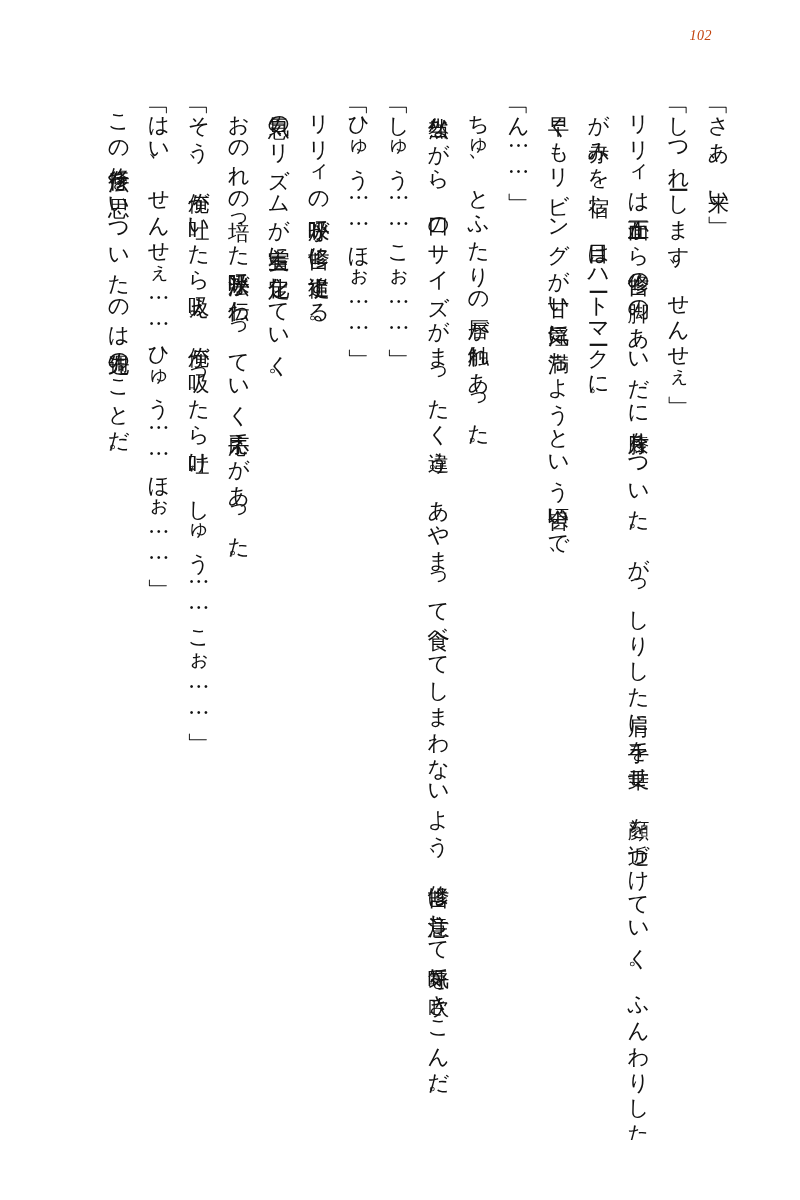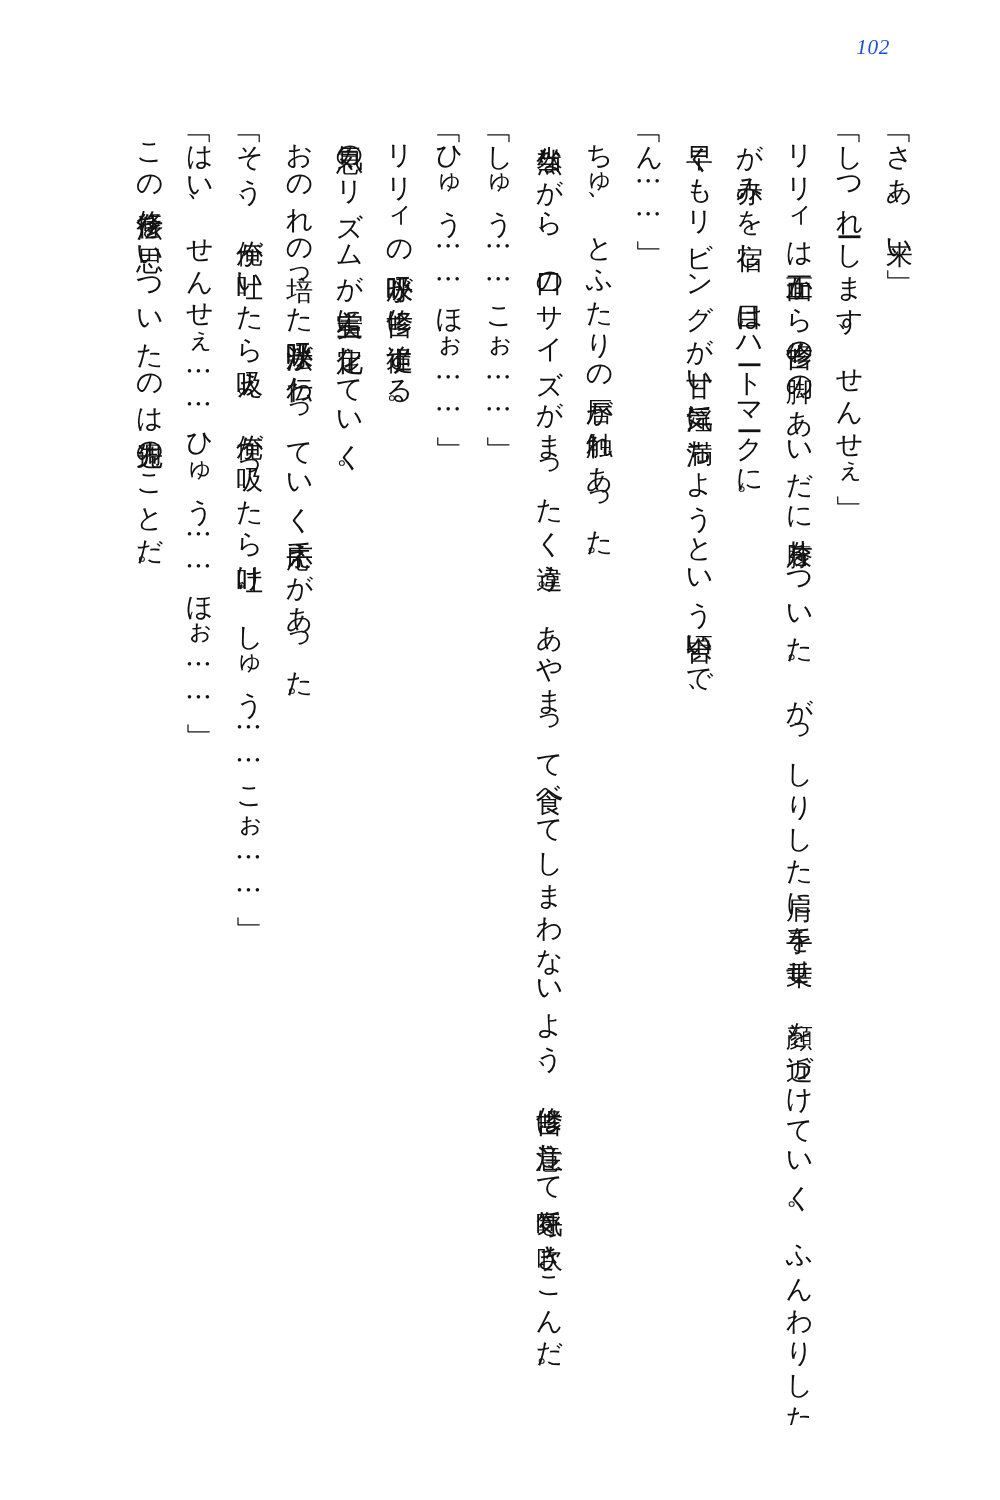--- a/index.html
+++ b/index.html
@@ -15,22 +15,22 @@
     overflow: hidden;
     font-family: "Liberation Serif", "DejaVu Serif", serif;
     color: #111111;
   }
   .page-number {
     position: absolute;
     top: 28px;
     right: 88px;
     font-family: "Liberation Serif", "DejaVu Serif", serif;
     font-style: italic;
-    font-size: 17px;
-    color: #1d4ed8;
+    font-size: 14px;
+    color: #c2410c;
     letter-spacing: 0.5px;
   }
   .body-text {
     position: absolute;
     top: 100px;
     right: 62px;
     bottom: 60px;
     left: 60px;
     writing-mode: vertical-rl;
     text-orientation: upright;

